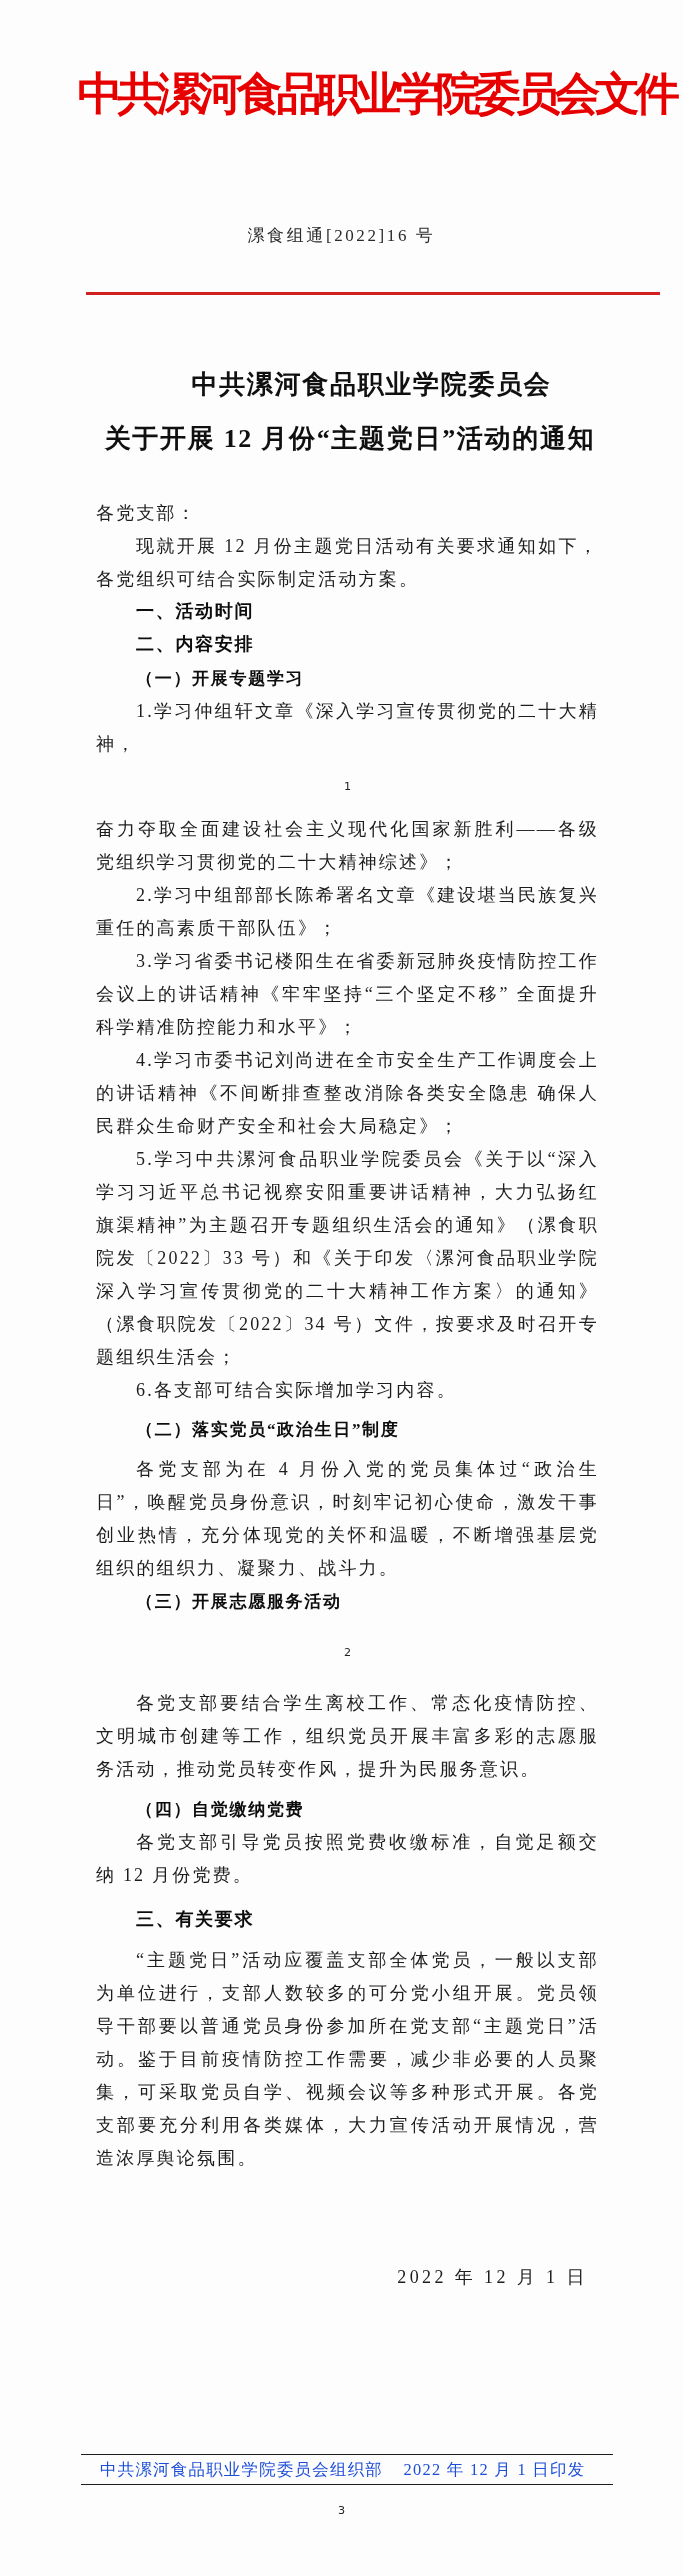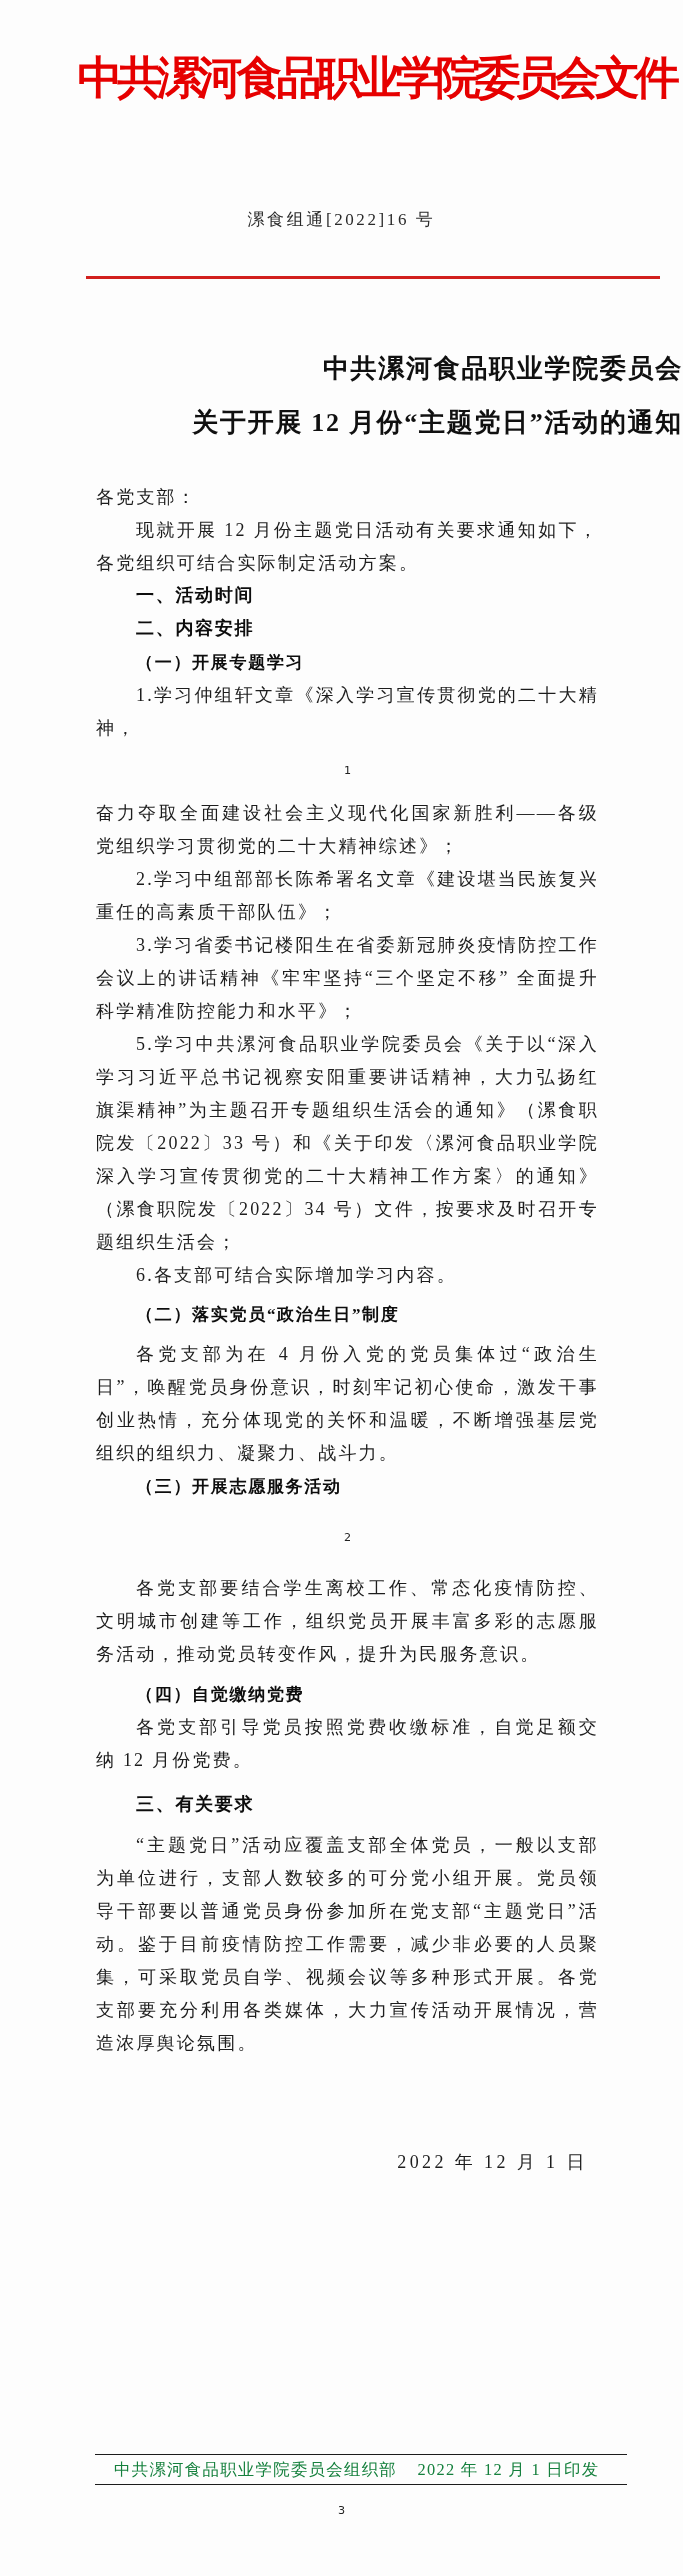--- a/index.html
+++ b/index.html
@@ -21,37 +21,38 @@
   .red-header{
     padding-top:53px;
     padding-left:69px;
     text-align:center;
     font-weight:bold;
     font-size:45px;
     line-height:1.15;
     letter-spacing:-5.2px;
     color:var(--header-red);
     white-space:nowrap;
+    margin-top:16px;
   }
   .doc-number{
     margin-top:103px;
     text-align:center;
     font-size:17px;
     letter-spacing:2.6px;
     color:#2a2a2a;
   }
   .red-line{
     margin-top:45px;
     margin-left:86px;
     width:574px;height:3.4px;
     background:var(--line-red);
   }
   .title-l1,.title-l2{
     margin:0;
-    text-align:right;
+    text-align:center;
     font-size:26px;
     line-height:31px;
     font-weight:bold;
     letter-spacing:1.7px;
     color:#101010;
   }
   .title-l1{margin-top:74px;padding-left:60px;}
   .title-l2{margin-top:22.4px;padding-left:17px;}
   
   .body{
@@ -92,32 +93,32 @@
   .date{
     margin:86px 0 0;
     text-indent:0;
     text-align:right;
     padding-right:11.2px;
     letter-spacing:3.4px;
   }
   
   .footer-box{
     position:absolute;
-    left:95px;top:2454px;
+    left:81px;top:2454px;
     width:532px;height:31px;
     box-sizing:border-box;
     border-top:1.7px solid #1c1c1c;
     border-bottom:1.7px solid #1c1c1c;
     display:flex;
     justify-content:space-between;
     align-items:center;
     padding:0 27.6px 0 19px;
     font-size:16.4px;
     letter-spacing:1.3px;
-    color:#15803d;
+    color:#1d4ed8;
   }
 </style>
 </head>
 <body>
 
 <div class="page">
 
   <div class="red-header">中共漯河食品职业学院委员会文件</div>
 
   <div class="doc-number">漯食组通[2022]16 号</div>
@@ -140,20 +141,21 @@
     <h3 class="h-kai">（一）开展专题学习</h3>
 
     <p class="para">1.学习仲组轩文章《深入学习宣传贯彻党的二十大精神，</p>
 
     <div class="pagenum pn1">1</div>
 
     <p class="para noindent">奋力夺取全面建设社会主义现代化国家新胜利——各级党组织学习贯彻党的二十大精神综述》；</p>
 
     <p class="para">2.学习中组部部长陈希署名文章《建设堪当民族复兴重任的高素质干部队伍》；</p>
     <p class="para">3.学习省委书记楼阳生在省委新冠肺炎疫情防控工作会议上的讲话精神《牢牢坚持“三个坚定不移” 全面提升科学精准防控能力和水平》；</p>
+    <p class="para">4.学习市委书记刘尚进在全市安全生产工作调度会上的讲话精神《不间断排查整改消除各类安全隐患 确保人民群众生命财产安全和社会大局稳定》；</p>
     <p class="para">5.学习中共漯河食品职业学院委员会《关于以“深入学习习近平总书记视察安阳重要讲话精神，大力弘扬红旗渠精神”为主题召开专题组织生活会的通知》（漯食职院发〔2022〕33 号）和《关于印发〈漯河食品职业学院深入学习宣传贯彻党的二十大精神工作方案〉的通知》（漯食职院发〔2022〕34 号）文件，按要求及时召开专题组织生活会；</p>
     <p class="para">6.各支部可结合实际增加学习内容。</p>
 
     <h3 class="h-kai mt8">（二）落实党员“政治生日”制度</h3>
     <p class="para mt8">各党支部为在 4 月份入党的党员集体过“政治生日”，唤醒党员身份意识，时刻牢记初心使命，激发干事创业热情，充分体现党的关怀和温暖，不断增强基层党组织的组织力、凝聚力、战斗力。</p>
 
     <h3 class="h-kai">（三）开展志愿服务活动</h3>
 
     <div class="pagenum pn2">2</div>
 

